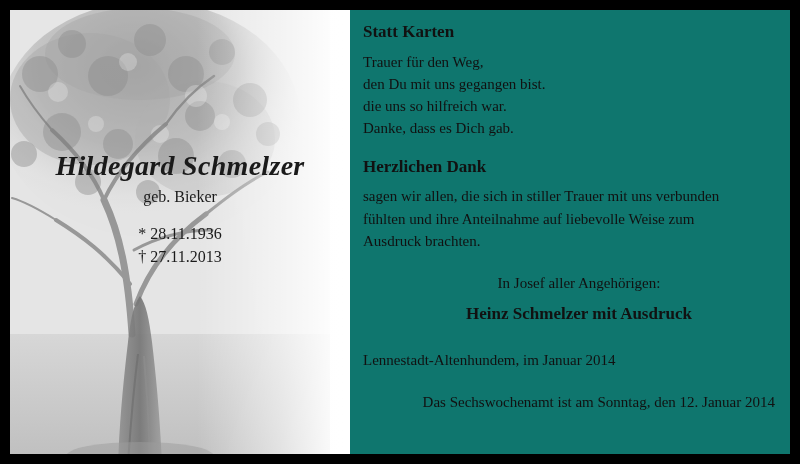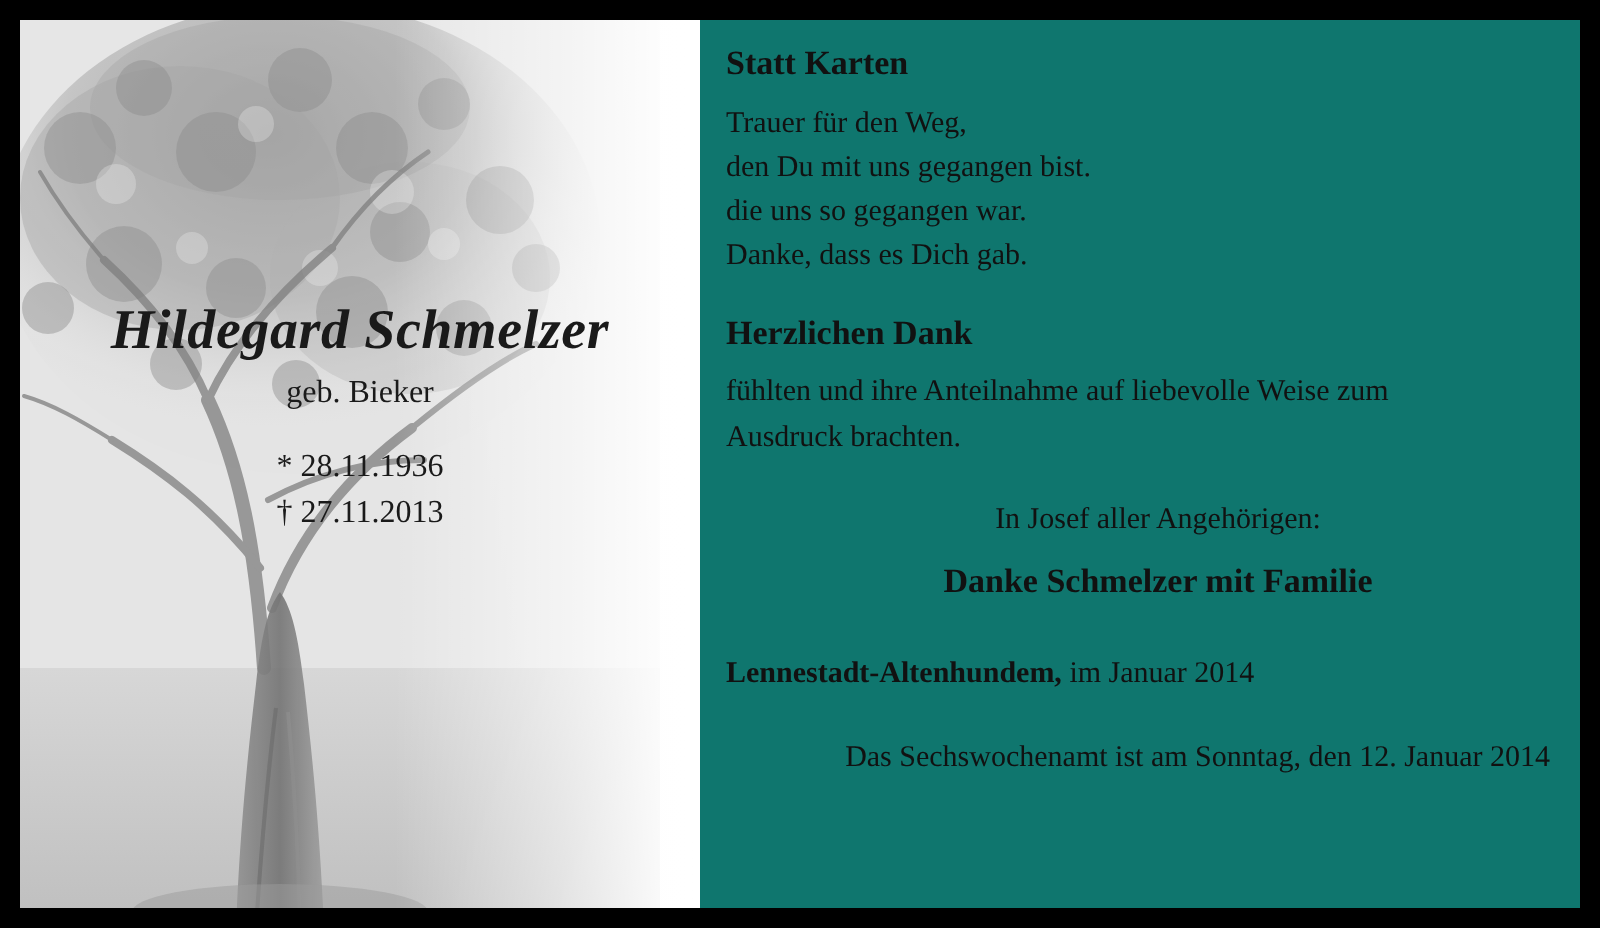--- a/index.html
+++ b/index.html
@@ -130,21 +130,21 @@
     color: #111;
     text-align: center;
     margin: 0 0 28px 0;
     padding-left: 20px;
   }
   .place-line {
     font-size: 15px;
     color: #111;
     margin: 0 0 22px 0;
   }
-  .place-line b { font-weight: bold; }
+  .place-line b { font-weight: normal; }
   .service {
     font-size: 15px;
     color: #111;
     line-height: 1.5;
     margin: 0;
     text-align: right;
   }
 </style>
 </head>
 <body>
@@ -238,34 +238,35 @@
   </div>
 
   <div id="right-panel">
     <div class="r-inner">
 
       <div class="heading">Statt Karten</div>
 
       <div class="verse">
         <div>Trauer für den Weg,</div>
         <div>den Du mit uns gegangen bist.</div>
-        <div>die uns so gegangen war.</div>
+        <div>die uns so hilfreich war.</div>
         <div>Danke, dass es Dich gab.</div>
       </div>
 
       <div class="heading2">Herzlichen Dank</div>
 
       <div class="thanks-body">
+        <div>sagen wir allen, die sich in stiller Trauer mit uns verbunden</div>
         <div>fühlten und ihre Anteilnahme auf liebevolle Weise zum</div>
         <div>Ausdruck brachten.</div>
       </div>
 
       <div class="in-name">In Josef aller Angehörigen:</div>
 
-      <div class="family">Danke Schmelzer mit Familie</div>
+      <div class="family">Heinz Schmelzer mit Ausdruck</div>
 
       <div class="place-line">
         <b>Lennestadt-Altenhundem,</b>
         <span> im Januar 2014</span>
       </div>
 
       <div class="service">
         <div>Das Sechswochenamt ist am Sonntag, den 12. Januar 2014</div>
 
       </div>

